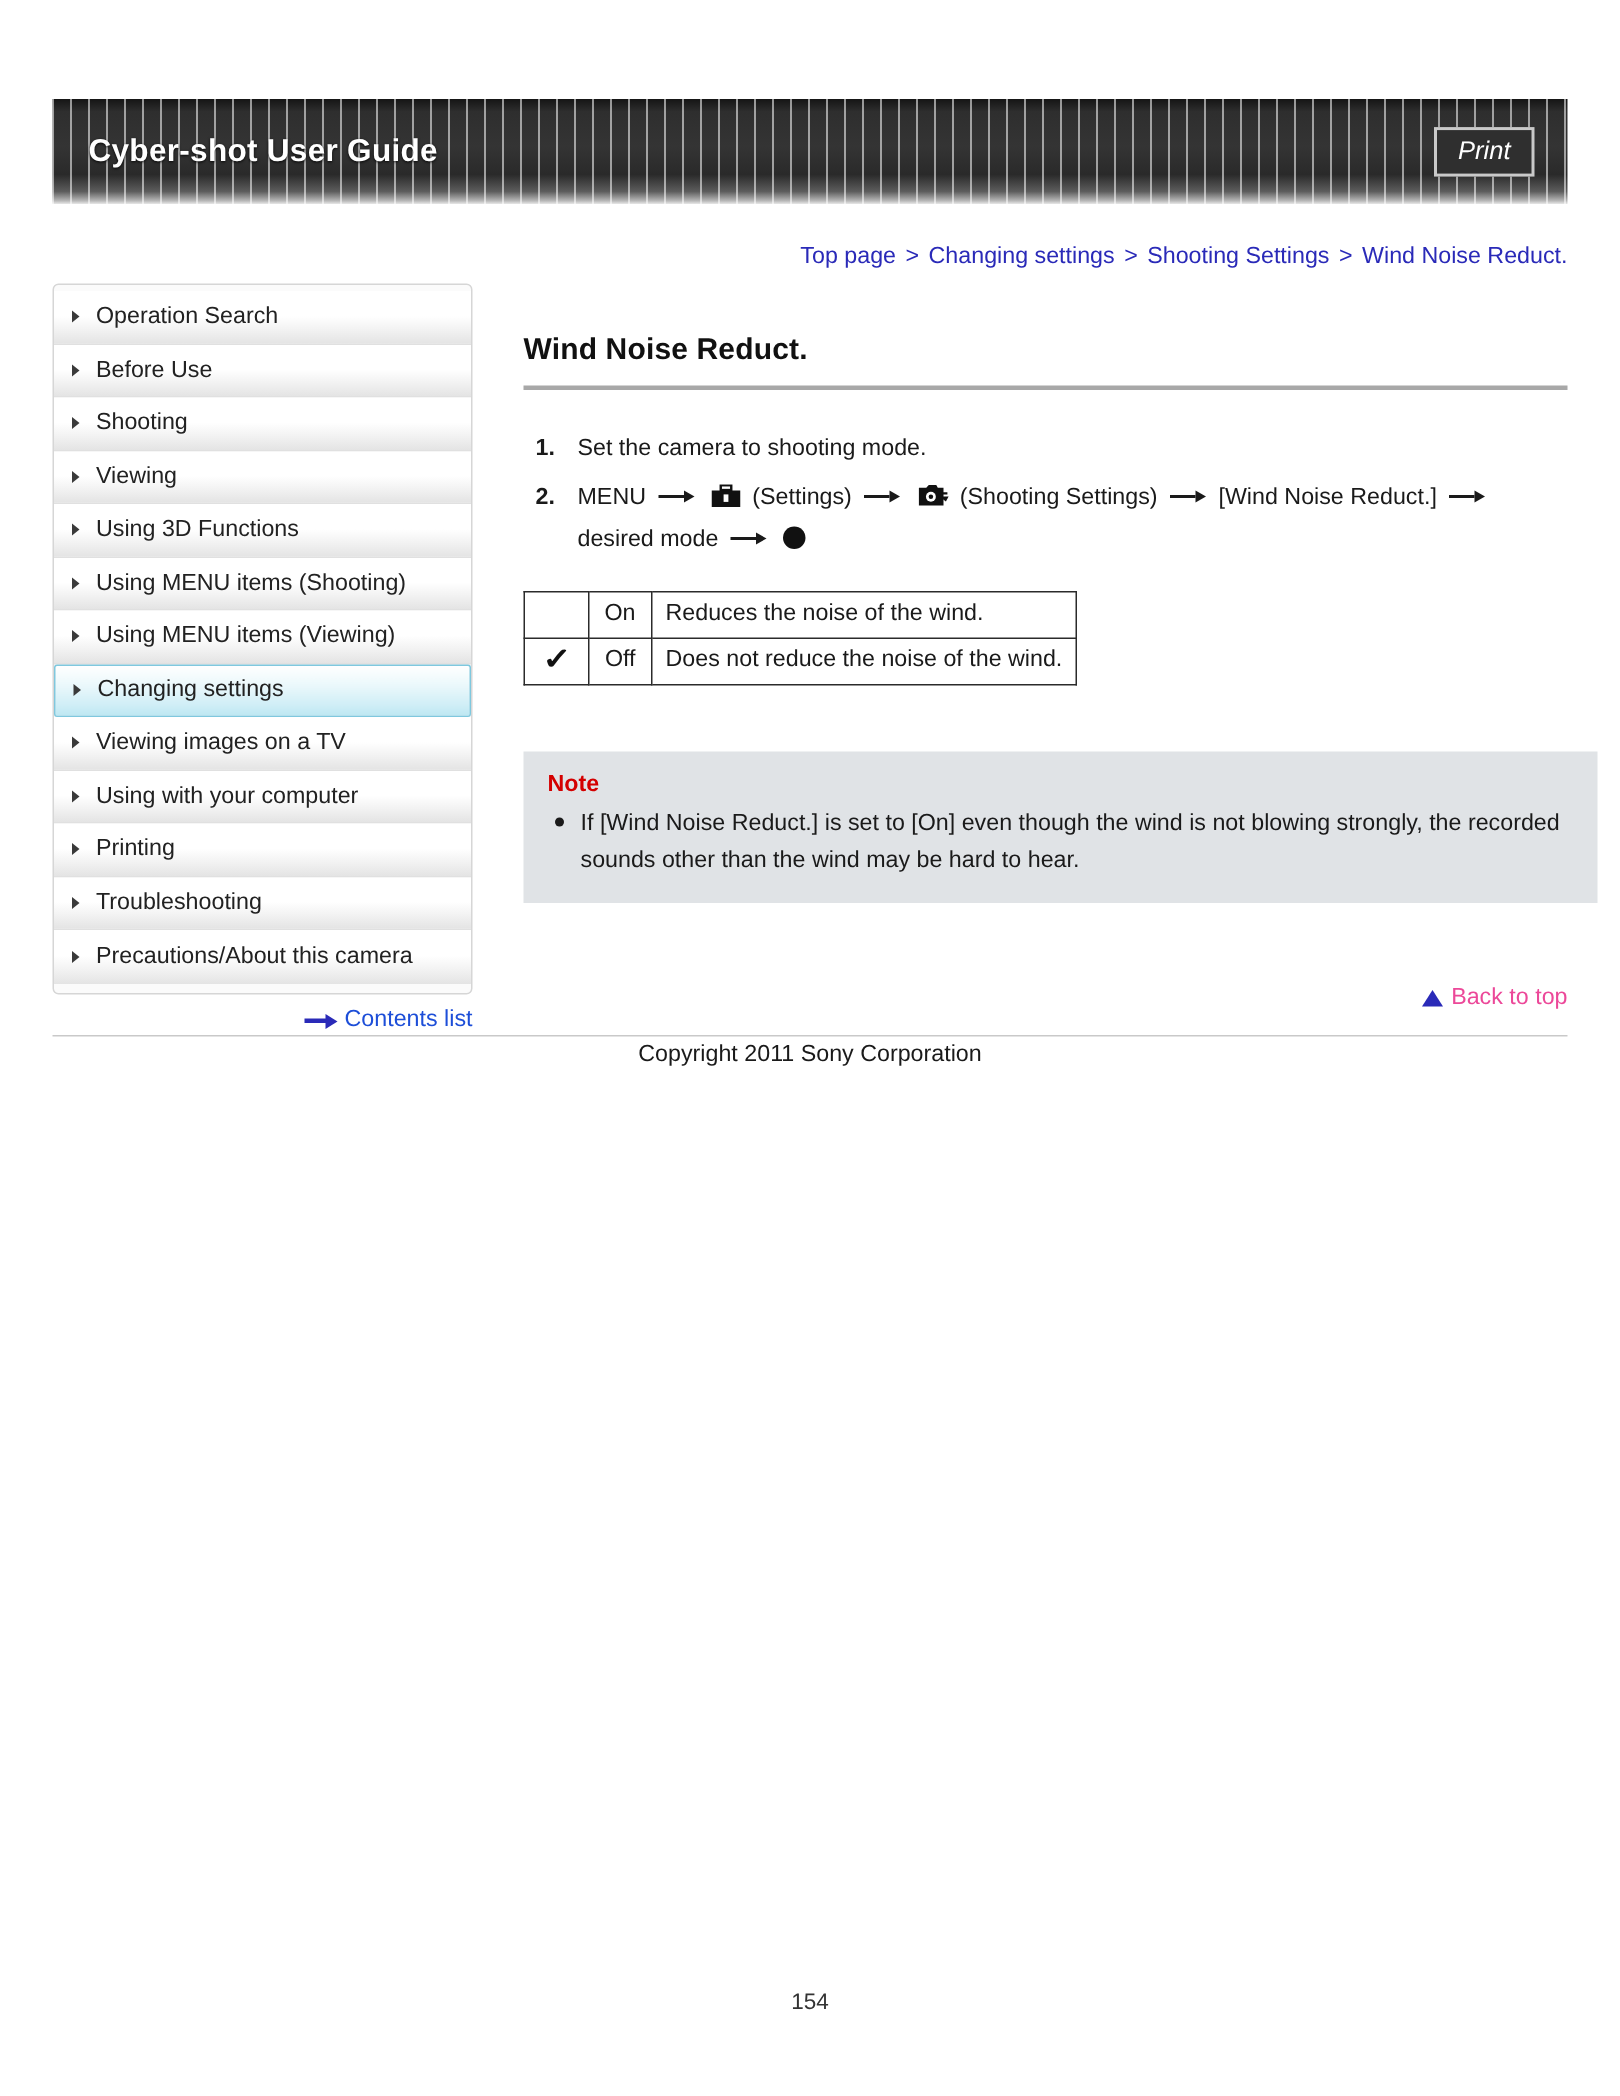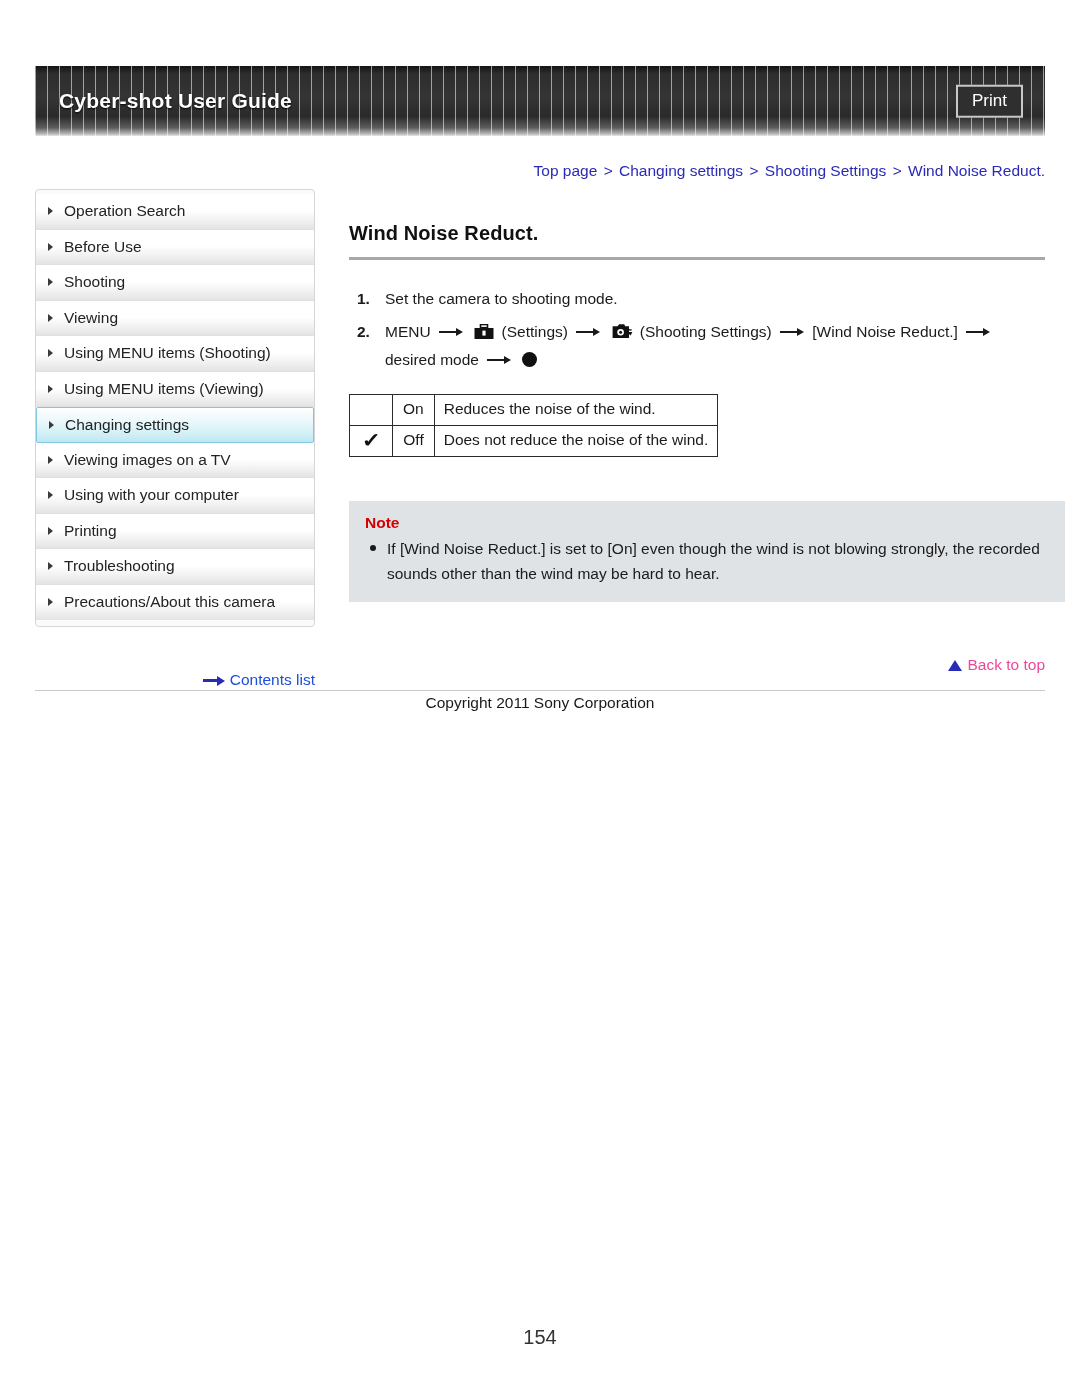--- a/index.html
+++ b/index.html
@@ -56,20 +56,21 @@
     right: 22px;
     top: 50%;
     transform: translateY(-50%);
     background: #2f2f2f;
     border: 2px solid #c9c9c9;
     color: #ffffff;
     font-size: 17px;
     padding: 4px 14px 5px 14px;
     line-height: 1.15;
     cursor: pointer;
+    font-style: italic;
   }
 
   
   .breadcrumb {
     position: absolute;
     left: 0;
     top: 162px;
     width: 1045px;
     text-align: right;
     font-size: 15.5px;
@@ -351,21 +352,21 @@
     text-align: center;
     font-size: 15.5px;
     color: #1a1a1a;
   }
   .page-number {
     position: absolute;
     left: 0;
     top: 1326px;
     width: 1080px;
     text-align: center;
-    font-size: 20px;
+    font-size: 15px;
     color: #333333;
   }
 </style>
 </head>
 <body>
 
 <div class="header-bar">
   <div class="header-title">Cyber-shot User Guide</div>
   <button class="print-button">Print</button>
 </div>
@@ -389,20 +390,24 @@
     <span class="nav-arrow"></span>
     <span class="nav-label">Before Use</span>
   </div>
   <div class="nav-item">
     <span class="nav-arrow"></span>
     <span class="nav-label">Shooting</span>
   </div>
   <div class="nav-item">
     <span class="nav-arrow"></span>
     <span class="nav-label">Viewing</span>
+  </div>
+  <div class="nav-item">
+    <span class="nav-arrow"></span>
+    <span class="nav-label">Using 3D Functions</span>
   </div>
   <div class="nav-item">
     <span class="nav-arrow"></span>
     <span class="nav-label">Using MENU items (Shooting)</span>
   </div>
   <div class="nav-item">
     <span class="nav-arrow"></span>
     <span class="nav-label">Using MENU items (Viewing)</span>
   </div>
   <div class="nav-item selected">

